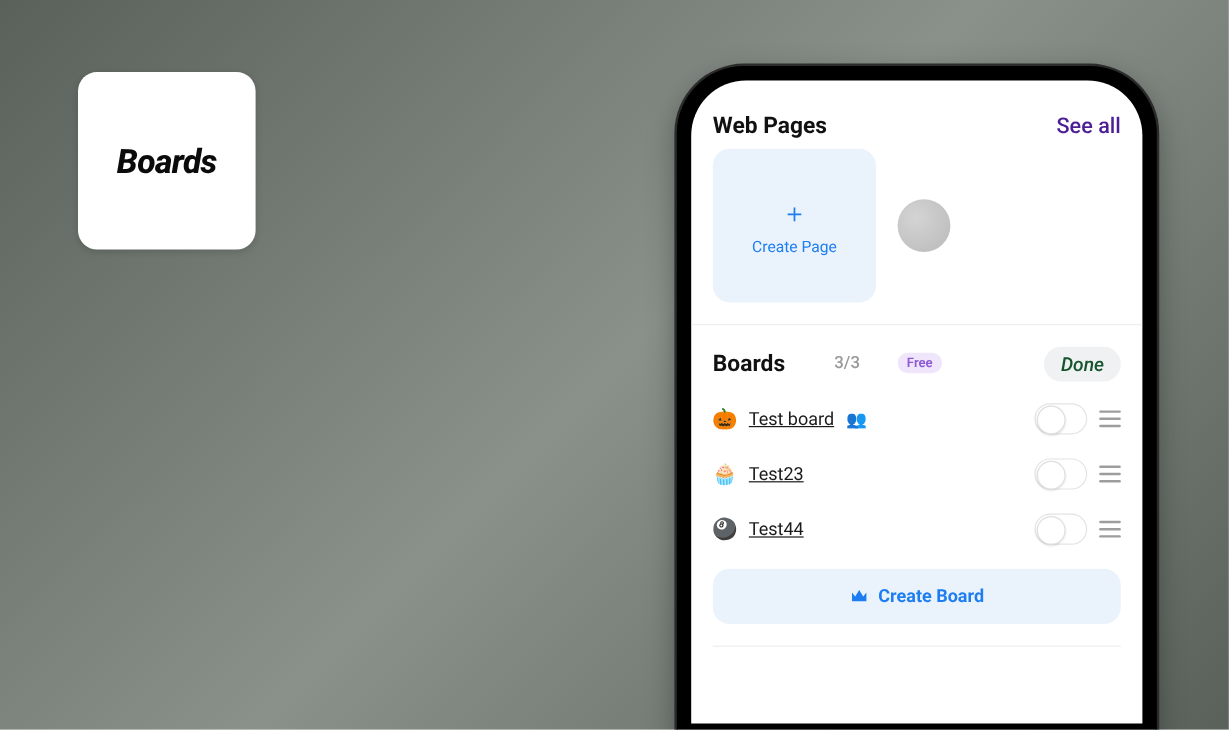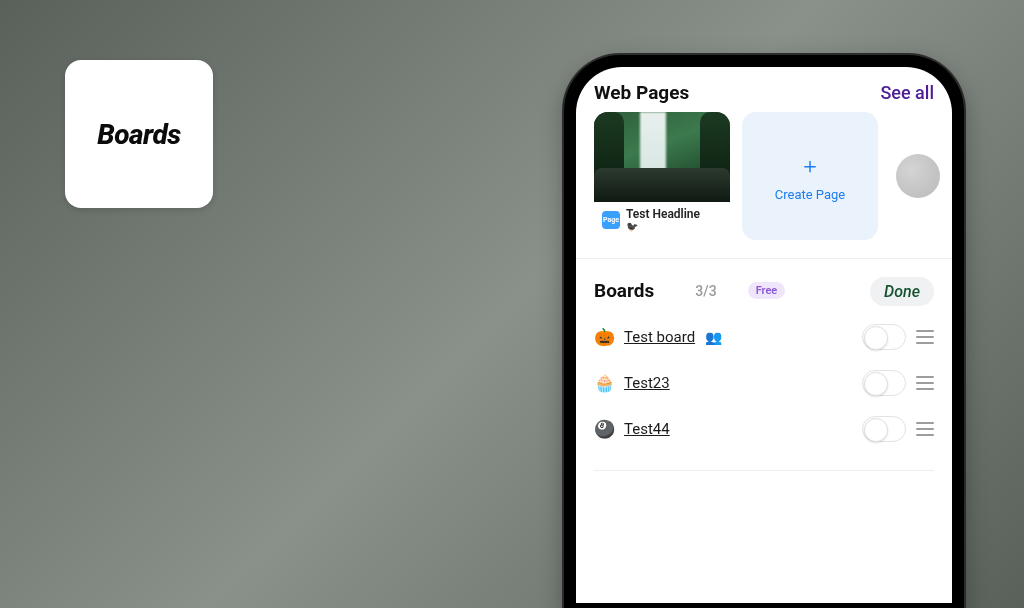--- a/index.html
+++ b/index.html
@@ -42,21 +42,21 @@
       border-radius: 56px 56px 0 0;
       padding: 12px;
       box-shadow: 0 0 0 2px #2b2b2b, 0 8px 24px rgba(0,0,0,.35);
       overflow: hidden;
     }
     .phone .screen {
       width: 100%;
       height: 100%;
       background: #fff;
       border-radius: 46px 46px 0 0;
-      padding: 14px 0 0;
+      padding: 26px 0 0;
       overflow: hidden;
       position: relative;
     }
 
     
     .section { padding: 0 18px; }
 
     .sec-head {
       display: flex;
       align-items: baseline;
@@ -255,35 +255,20 @@
   <div class="screen">
 
     <div class="section">
       <div class="sec-head">
         <div class="sec-title">Web Pages</div>
         <a class="sec-link">See all</a>
       </div>
 
       <div class="pages-row">
 
-        <div class="card page">
-          <div class="thumb">
-            <div class="tree-l"></div>
-              <div class="tree-r"></div>
-            <div class="water"></div>
-              <div class="rock"></div>
-          </div>
-          <div class="foot">
-            <div class="mini-app">Page</div>
-            <div class="col">
-              <span class="hl">Test Headline</span>
-              <span class="bird">🐦‍⬛</span>
-            </div>
-          </div>
-        </div>
 
         <div class="card create">
           <span class="plus">＋</span>
           <span class="lbl">Create Page</span>
         </div>
 
         <div class="peek-circle"></div>
       </div>
     </div>
 
@@ -330,18 +315,24 @@
         <span class="spacer"></span>
         <div class="toggle"></div>
         <div class="drag">
             <span></span>
             <span></span>
             <span></span>
           </div>
       </div>
     </div>
 
+    <div class="create-board">
+      <svg viewBox="0 0 24 24" fill="currentColor">
+        <path d="M3 7l4 5 5-8 5 8 4-5v11H3V7z"></path>
+      </svg>
+      <span>Create Board</span>
+    </div>
 
     <div class="sep" style="margin:18px 18px 0"></div>
 
 
   </div>
 </div>
 
 </body></html>

